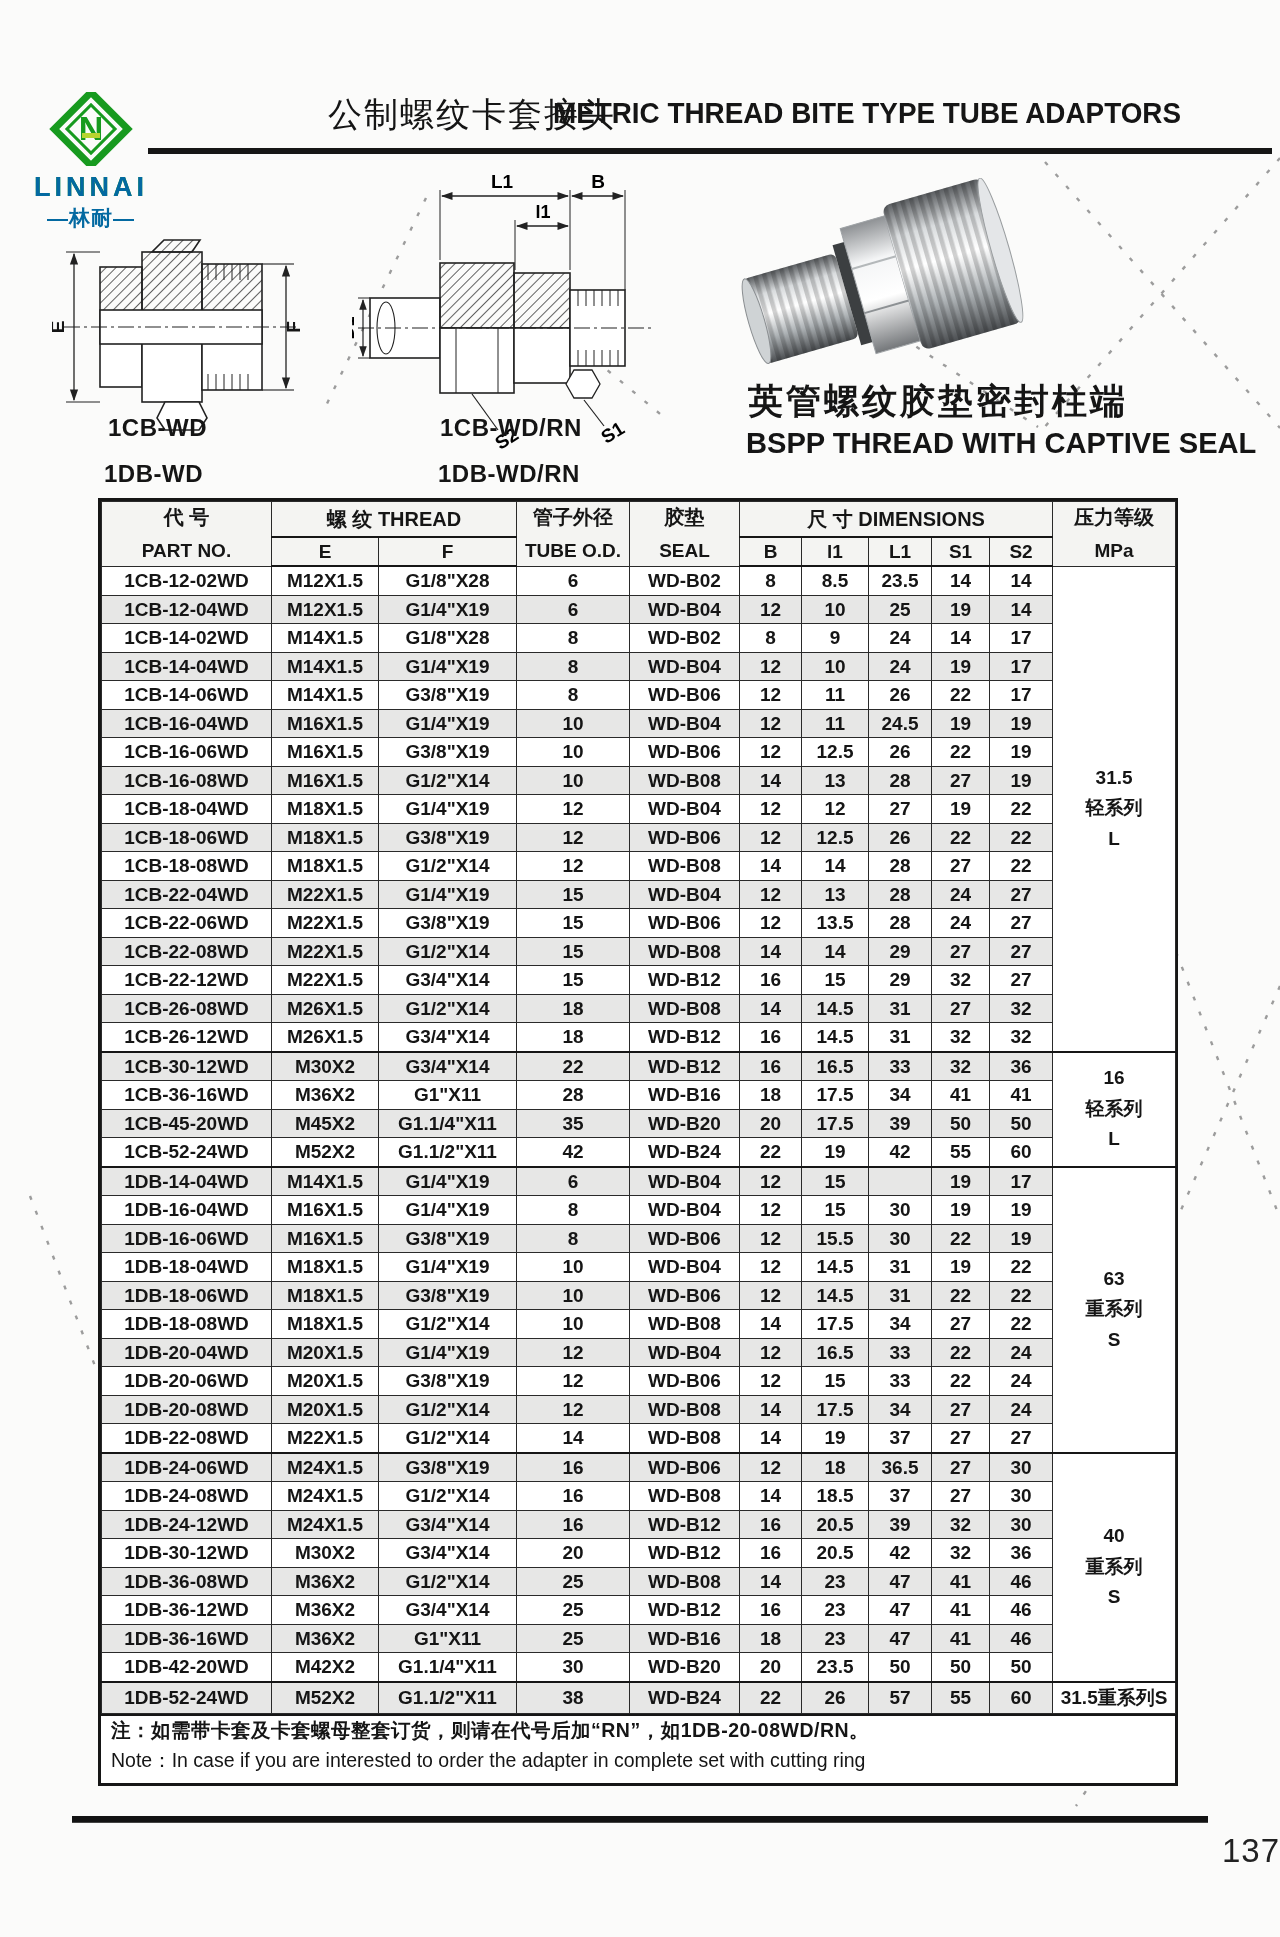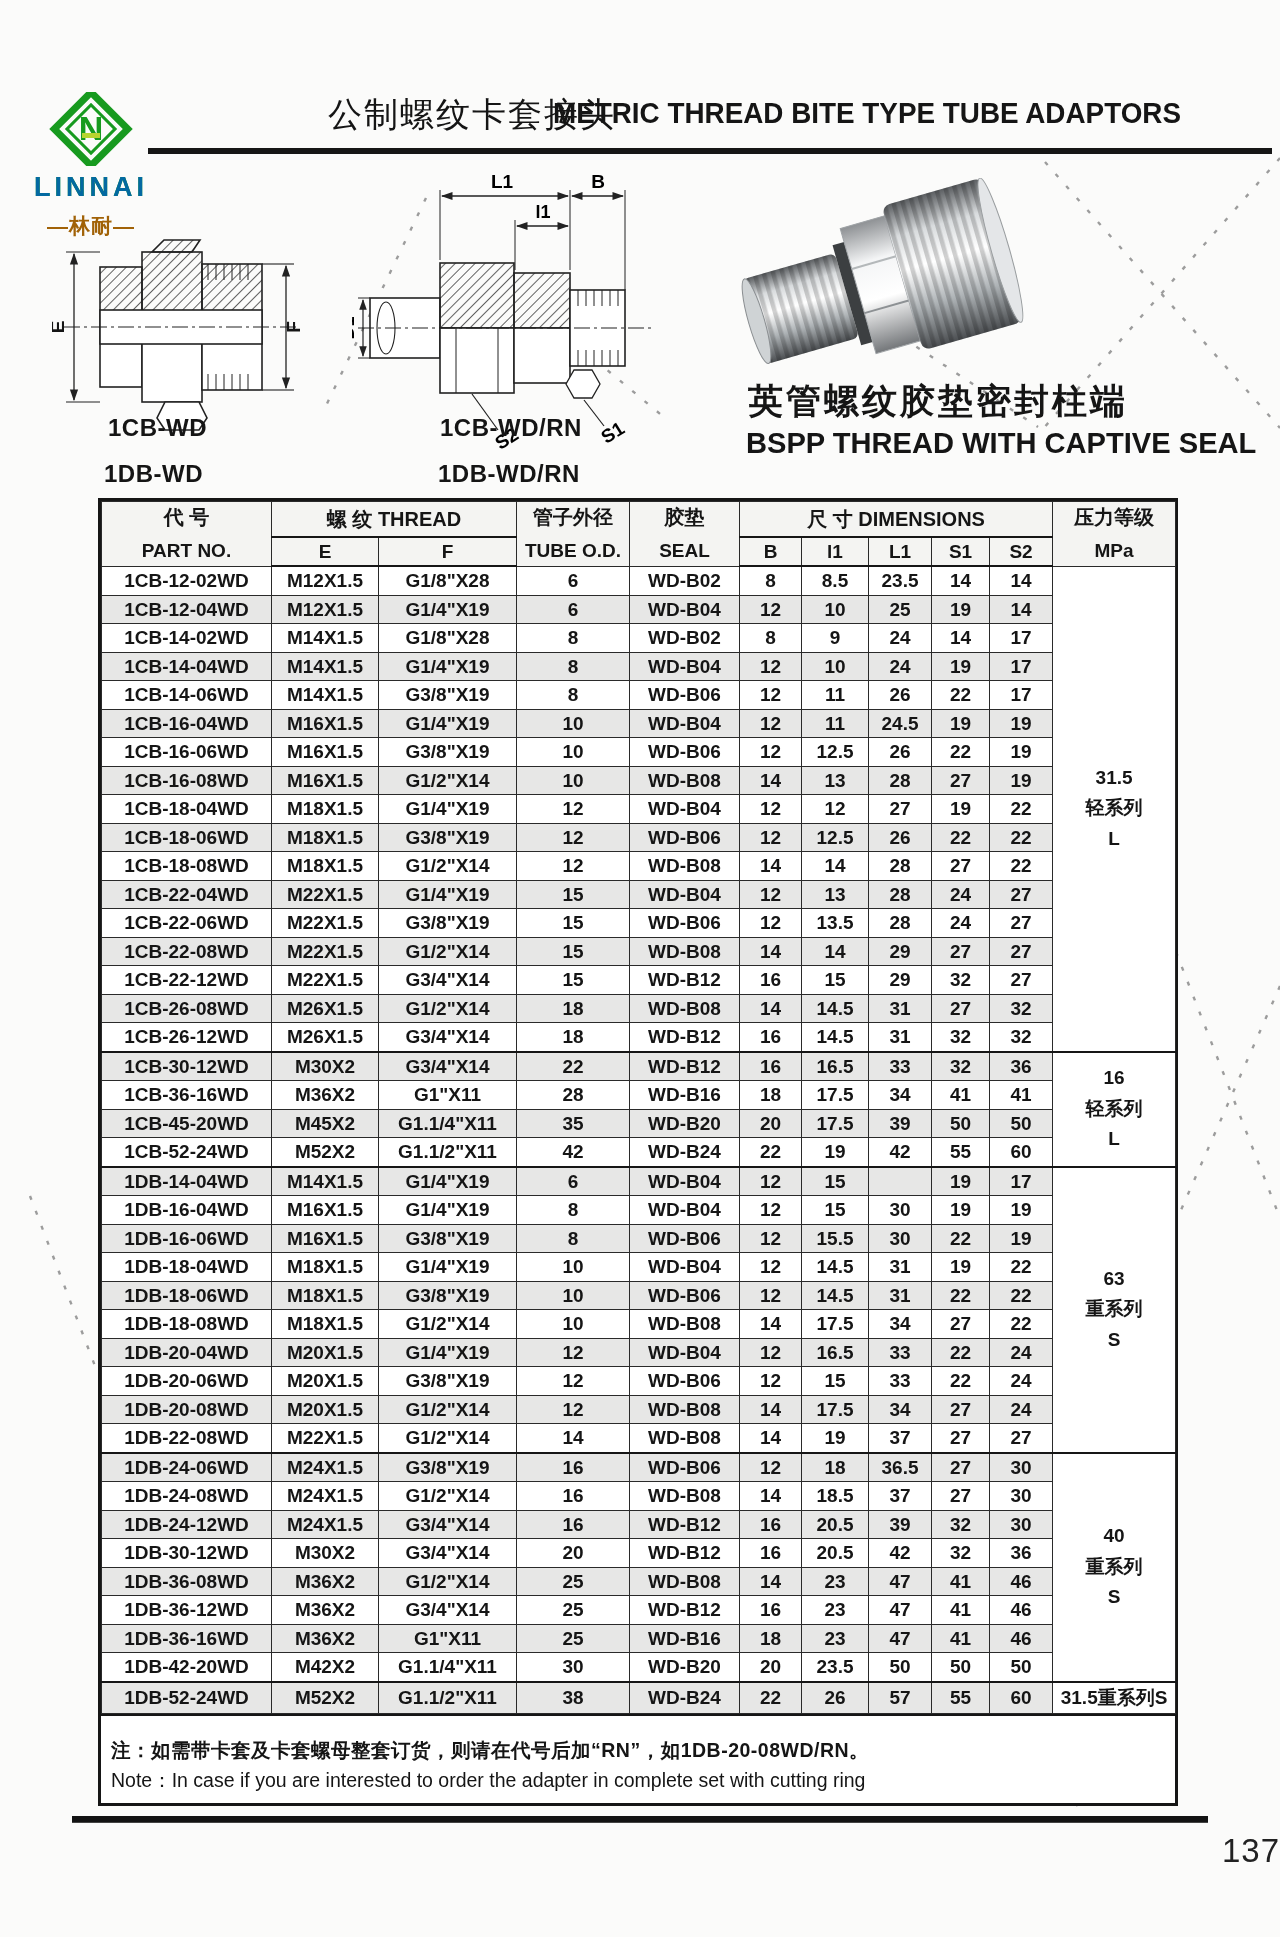--- a/index.html
+++ b/index.html
@@ -5,21 +5,21 @@
   html,body{margin:0;padding:0;}
   body{background:#e9e9e9;font-family:"Liberation Sans","DejaVu Sans",sans-serif;}
   .page{position:relative;width:1280px;height:1937px;background:#fbfbfa;overflow:hidden;
         color:#151515;margin:0 auto;}
   
   .wm{position:absolute;inset:0;pointer-events:none;}
   
   .logo{position:absolute;left:26px;top:92px;width:130px;text-align:center;}
   .logo-brand{color:#0369a1;font-weight:bold;font-size:27px;letter-spacing:4px;margin-top:2px;
               text-shadow:0 0 0 #179a1f;}
-  .logo-sub{color:#a16207;font-weight:bold;font-size:21px;letter-spacing:1px;margin-top:9px;}
+  .logo-sub{color:#0369a1;font-weight:bold;font-size:21px;letter-spacing:1px;margin-top:1px;}
   
   .title-cn{position:absolute;left:328px;top:92px;font-size:34px;font-weight:normal;letter-spacing:2px;}
   .title-en{position:absolute;left:553px;top:97px;font-size:29px;font-weight:bold;
             transform:scaleX(.96);transform-origin:left;white-space:nowrap;}
   .title-rule{position:absolute;left:148px;top:148px;width:1124px;height:6px;background:#161616;}
   
   .fig{position:absolute;}
   .caption{position:absolute;font-size:24px;font-weight:bold;letter-spacing:.5px;}
   .bspp-cn{position:absolute;left:748px;top:378px;font-size:35px;font-weight:bold;letter-spacing:3px;}
   .bspp-en{position:absolute;left:746px;top:426px;font-size:30px;font-weight:bold;white-space:nowrap;
@@ -33,21 +33,21 @@
   .h2{font-size:19px;height:27px;}
   .hsplit{border-bottom:2.5px solid #161616 !important;}
   thead tr.hrow2 th{border-bottom:2.5px solid #161616;}
   .two-line div{line-height:1.45;}
   tbody td{font-size:19px;font-weight:600;line-height:27.5px;height:27.5px;white-space:nowrap;}
   tbody tr.alt td{background:#e7e7e6;}
   tbody tr.gstart td{border-top:2.5px solid #161616;}
   td.pressure-cell{background:#fff !important;font-size:19px;font-weight:600;vertical-align:middle;}
   td.pressure-cell div{line-height:1.6;}
   
-  .note{border-top:2.5px solid #161616;padding:20px 10px 8px 10px;background:#fff;}
+  .note{border-top:2.5px solid #161616;padding:0 10px 8px 10px;background:#fff;}
   .note div{font-size:19.5px;line-height:1.52;}
   .note .n1{font-weight:600;letter-spacing:.5px;}
   .note .n3{padding-left:46px;}
   
   .footer-rule{position:absolute;left:72px;top:1816px;width:1136px;height:6px;background:#131313;
                border-bottom:1px solid #444;}
   .page-number{position:absolute;left:0;top:1832px;width:1280px;text-align:right;
                font-size:33px;letter-spacing:1px;color:#222;}
   svg text{font-family:"Liberation Sans","DejaVu Sans",sans-serif;}
 </style>

